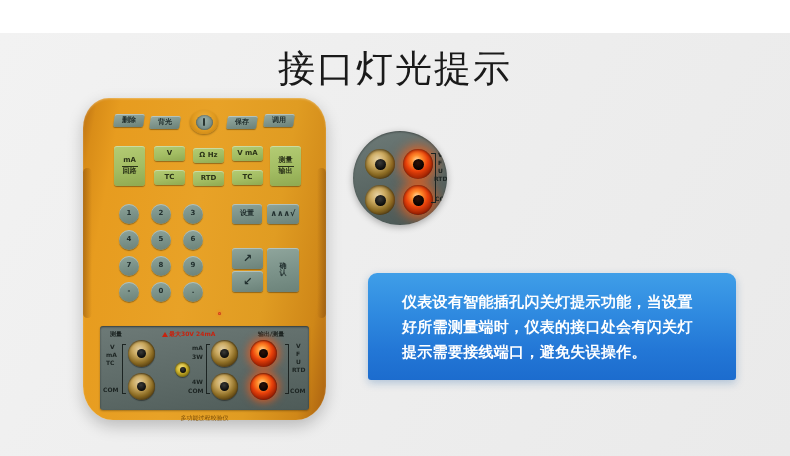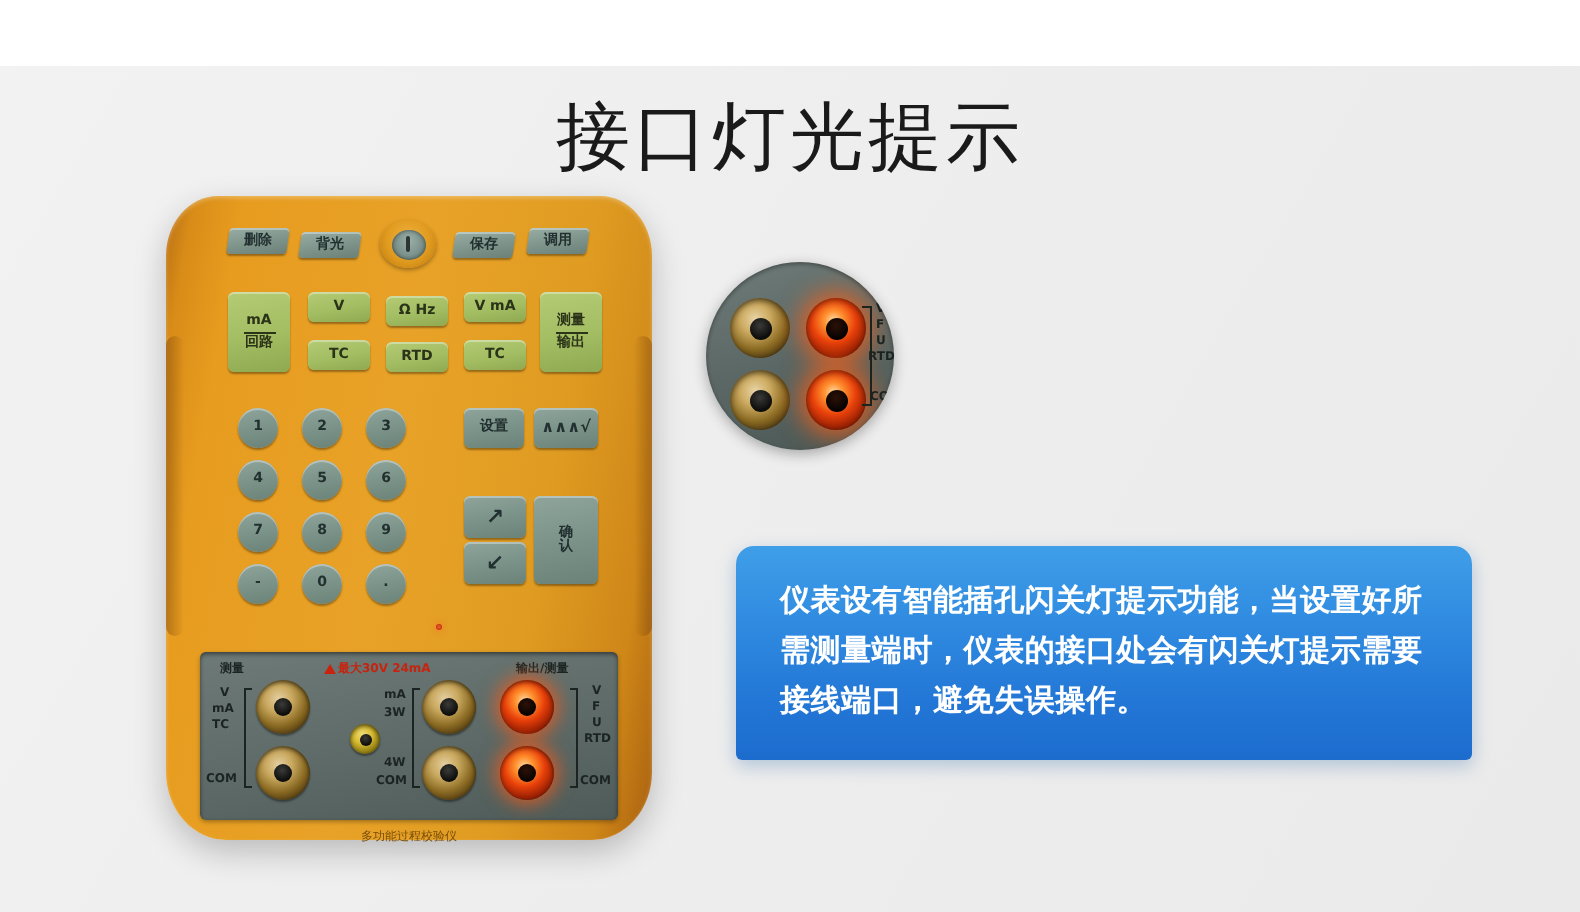--- a/index.html
+++ b/index.html
@@ -154,23 +154,23 @@
 
   
   .callout{
     position:absolute;left:368px;top:273px;width:368px;height:107px;
     border-radius:9px 9px 3px 3px;
     background:linear-gradient(180deg,#3f9ee8 0%,#2f8ae0 38%,#2377d6 72%,#1c6cce 100%);
     box-shadow:0 3px 9px rgba(20,90,160,.28);
     display:flex;align-items:center;
   }
   .callout p{
-    margin:4px;padding:0 18px;color:#ffffff;font-weight:700;
+    margin:16px;padding:0 18px;color:#ffffff;font-weight:700;
     font-size:15px;line-height:25px;letter-spacing:.3px;
-    font-family:Liberation Serif, serif;
+    font-family:Liberation Sans, sans-serif;
   }
 </style>
 </head>
 <body>
 
 <div id="page">
 
   <div class="bg-white"></div>
   <div class="bg-gray"></div>
 

